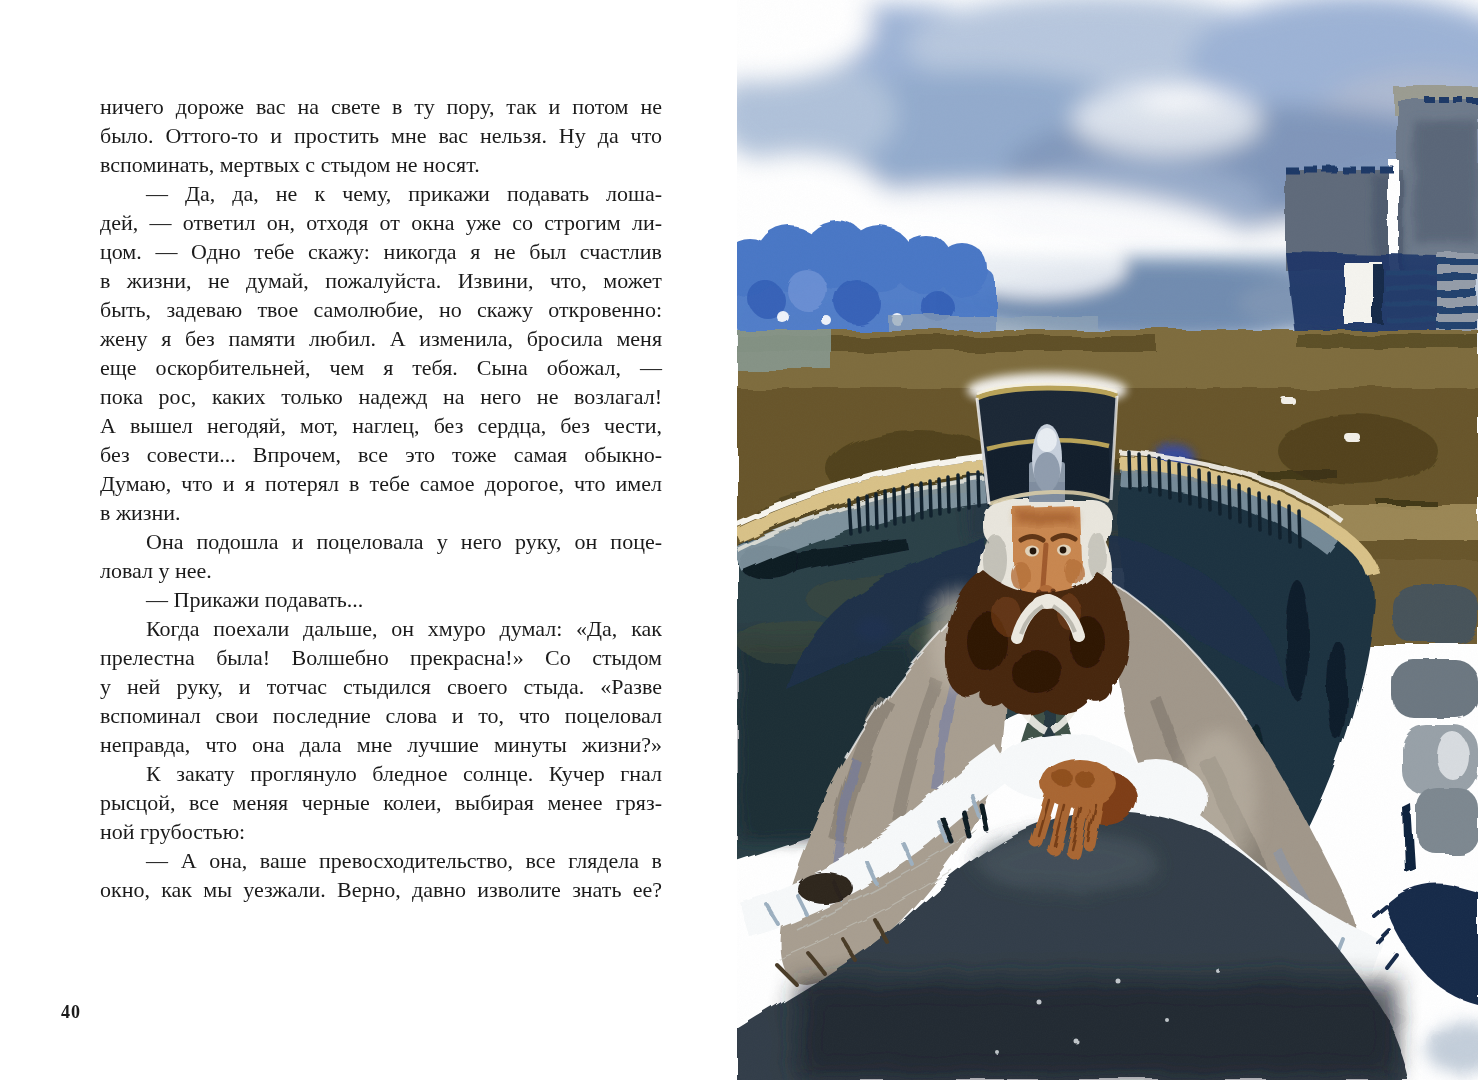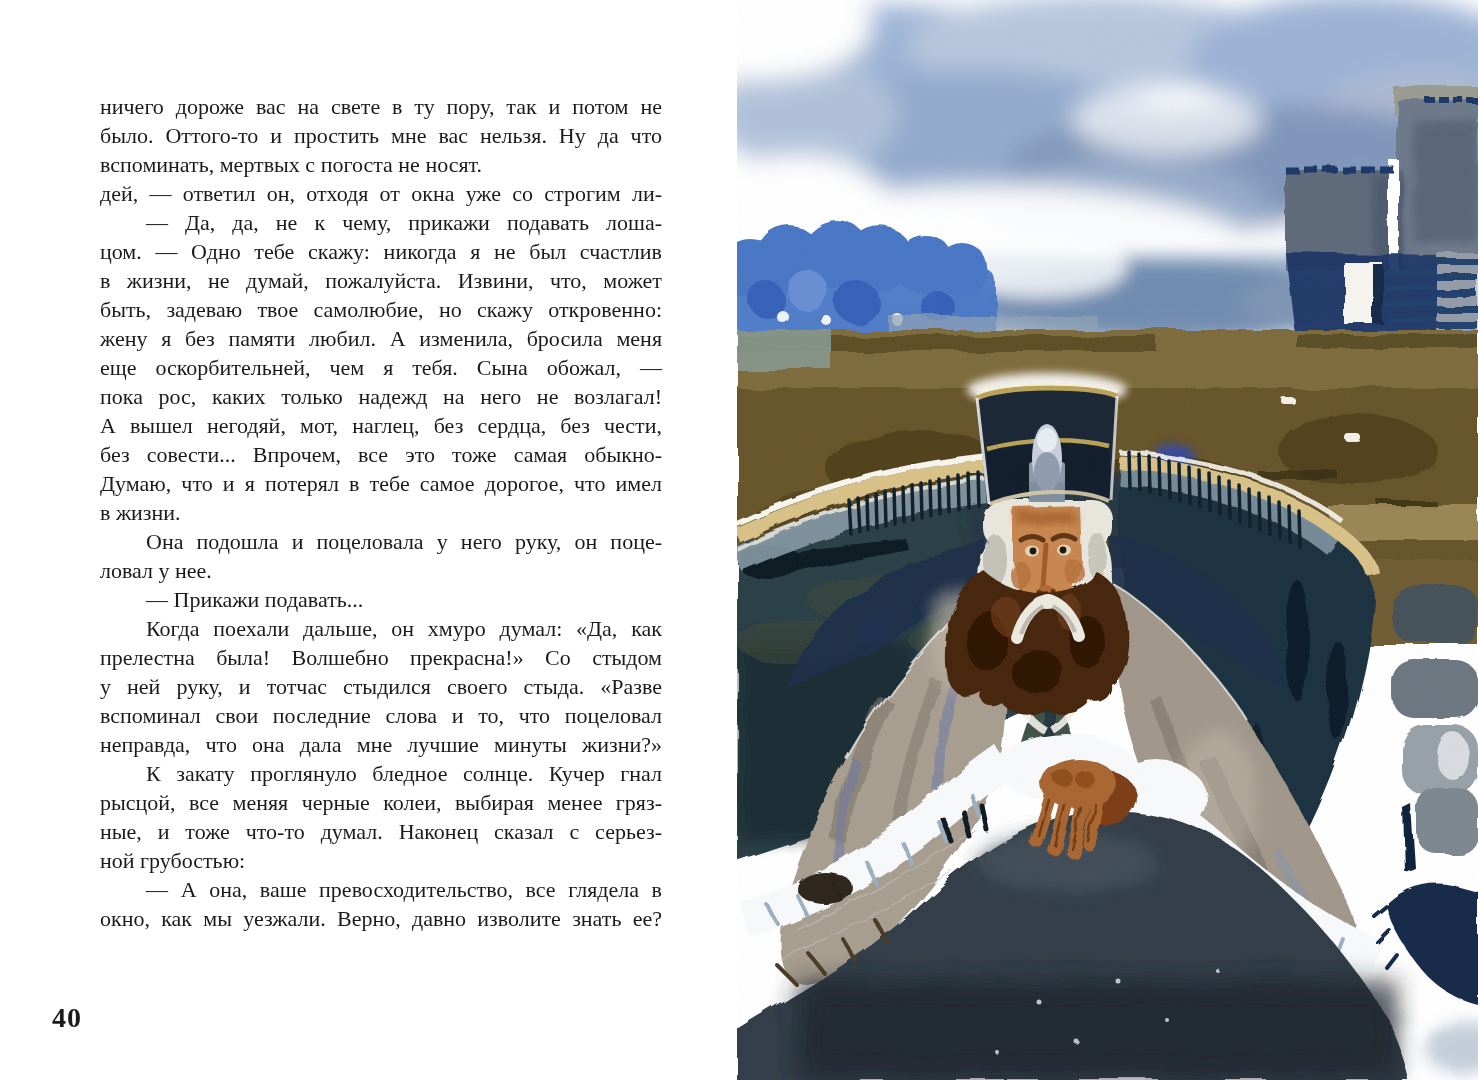--- a/index.html
+++ b/index.html
@@ -9,21 +9,21 @@
   }
   .spread{position:absolute;inset:0;}
   .textblock{
     position:absolute;left:100px;top:92px;width:562px;
     color:var(--c-ink,#1b1b1b);font-size:22px;line-height:29px;
   }
   .line{text-align:justify;text-align-last:justify;white-space:normal;}
   .line.e{text-align-last:left;}
   .line.i{text-indent:46px;}
   .folio{
-    position:absolute;left:52px;top:1002px;font-size:28px;font-weight:bold;
+    position:absolute;left:61px;top:1002px;font-size:18px;font-weight:bold;
     color:var(--c-ink,#1b1b1b);letter-spacing:1px;
   }
   .illu{position:absolute;left:737px;top:0;width:741px;height:1080px;margin:0;}
   .illu svg{display:block;}
   
   .f-sky{fill:var(--c-sky,#9db3d6);} .f-slate{fill:var(--c-cloud_slate,#8096ba);}
   .f-tree{fill:var(--c-tree_cobalt,#4a77c6);} .f-bld{fill:var(--c-building_grey,#6e7a8b);}
   .f-roof{fill:var(--c-roof_navy,#1d3766);} .s-roof{stroke:var(--c-roof_navy,#1d3766);}
   .f-fld1{fill:var(--c-field_light,#7e6c3e);} .f-fld2{fill:var(--c-field_dark,#675529);}
   .s-gold{stroke:var(--c-rim_gold,#d9c288);} .f-int{fill:var(--c-interior_teal,#2b3f46);}
@@ -37,44 +37,43 @@
 </style>
 </head>
 <body>
 
 <div class="spread">
 
   <main class="page-left">
     <div class="textblock">
       <div class="line">ничего дороже вас на свете в ту пору, так и потом не</div>
       <div class="line">было. Оттого-то и простить мне вас нельзя. Ну да что</div>
-      <div class="line e">вспоминать, мертвых с погоста не носят.</div>
+      <div class="line e">вспоминать, мертвых с стыдом не носят.</div>
+      <div class="line i">— Да, да, не к чему, прикажи подавать лоша-</div>
       <div class="line">дей, — ответил он, отходя от окна уже со строгим ли-</div>
-      <div class="line i">— Да, да, не к чему, прикажи подавать лоша-</div>
       <div class="line">цом. — Одно тебе скажу: никогда я не был счастлив</div>
       <div class="line">в жизни, не думай, пожалуйста. Извини, что, может</div>
       <div class="line">быть, задеваю твое самолюбие, но скажу откровенно:</div>
       <div class="line">жену я без памяти любил. А изменила, бросила меня</div>
       <div class="line">еще оскорбительней, чем я тебя. Сына обожал, —</div>
       <div class="line">пока рос, каких только надежд на него не возлагал!</div>
       <div class="line">А вышел негодяй, мот, наглец, без сердца, без чести,</div>
       <div class="line">без совести... Впрочем, все это тоже самая обыкно-</div>
       <div class="line">Думаю, что и я потерял в тебе самое дорогое, что имел</div>
       <div class="line e">в жизни.</div>
       <div class="line i">Она подошла и поцеловала у него руку, он поце-</div>
       <div class="line e">ловал у нее.</div>
       <div class="line i e">— Прикажи подавать...</div>
       <div class="line i">Когда поехали дальше, он хмуро думал: «Да, как</div>
       <div class="line">прелестна была! Волшебно прекрасна!» Со стыдом</div>
       <div class="line">у ней руку, и тотчас стыдился своего стыда. «Разве</div>
       <div class="line">вспоминал свои последние слова и то, что поцеловал</div>
       <div class="line">неправда, что она дала мне лучшие минуты жизни?»</div>
       <div class="line i">К закату проглянуло бледное солнце. Кучер гнал</div>
       <div class="line">рысцой, все меняя черные колеи, выбирая менее гряз-</div>
-      <div class="line">ные, и тоже что-то думал. Наконец сказал с серьез-</div>
       <div class="line e">ной грубостью:</div>
       <div class="line i">— А она, ваше превосходительство, все глядела в</div>
       <div class="line">окно, как мы уезжали. Верно, давно изволите знать ее?</div>
     </div>
     <div class="folio">40</div>
   </main>
 
   <figure class="illu">
     <svg width="741" height="1080" viewBox="0 0 741 1080" xmlns="http://www.w3.org/2000/svg">
       <defs>

